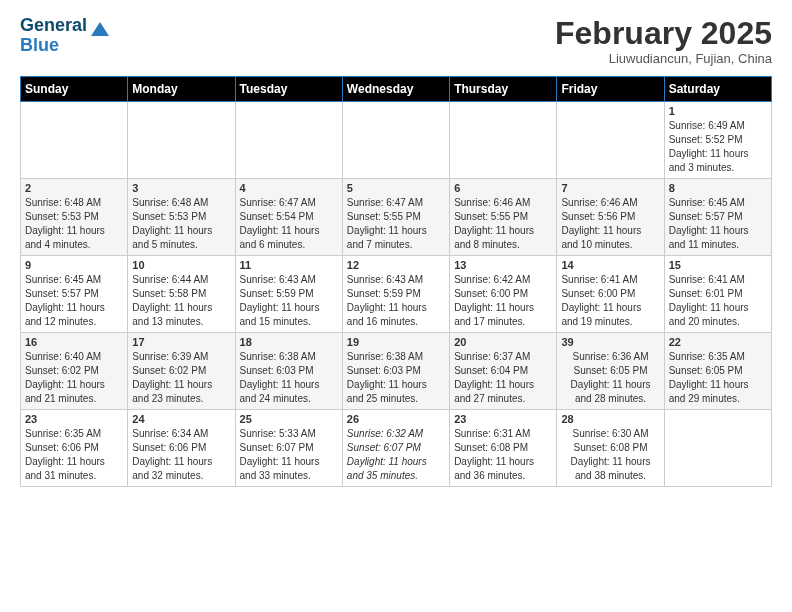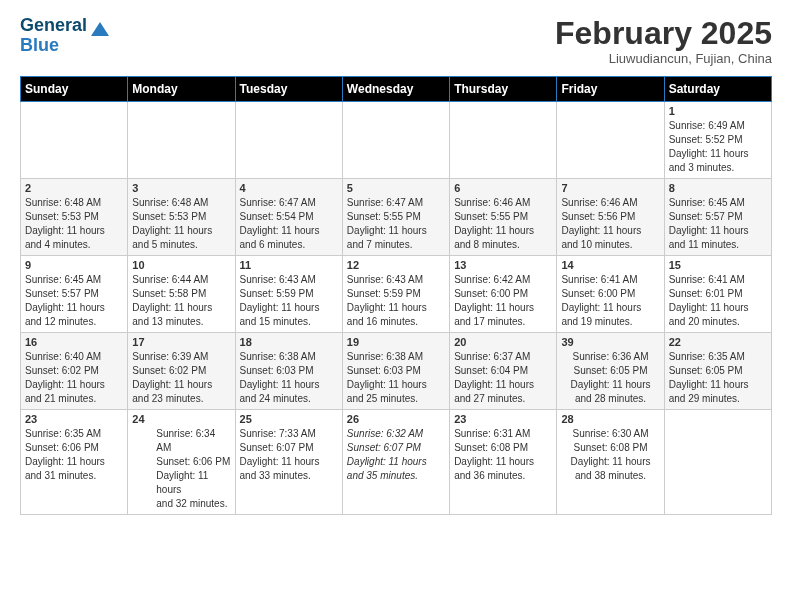--- a/index.html
+++ b/index.html
@@ -300,28 +300,28 @@
         <tr>
           <td>
             <span class="day-num">23</span>
             <div class="day-info" style="white-space: pre-line;">Sunrise: 6:35 AM
 Sunset: 6:06 PM
 Daylight: 11 hours
 and 31 minutes.</div>
           </td>
           <td>
             <span class="day-num">24</span>
-            <div class="day-info" style="white-space: pre-line; margin-left: 24px;">Sunrise: 6:34 AM
+            <div class="day-info" style="white-space: pre-line;">Sunrise: 6:34 AM
 Sunset: 6:06 PM
 Daylight: 11 hours
 and 32 minutes.</div>
           </td>
           <td>
             <span class="day-num">25</span>
-            <div class="day-info" style="white-space: pre-line;">Sunrise: 7:33 AM
+            <div class="day-info" style="white-space: pre-line;">Sunrise: 5:33 AM
 Sunset: 6:07 PM
 Daylight: 11 hours
 and 33 minutes.</div>
           </td>
           <td>
             <span class="day-num">26</span>
             <div class="day-info" style="white-space: pre-line; font-style: italic;">Sunrise: 6:32 AM
 Sunset: 6:07 PM
 Daylight: 11 hours
 and 35 minutes.</div>

